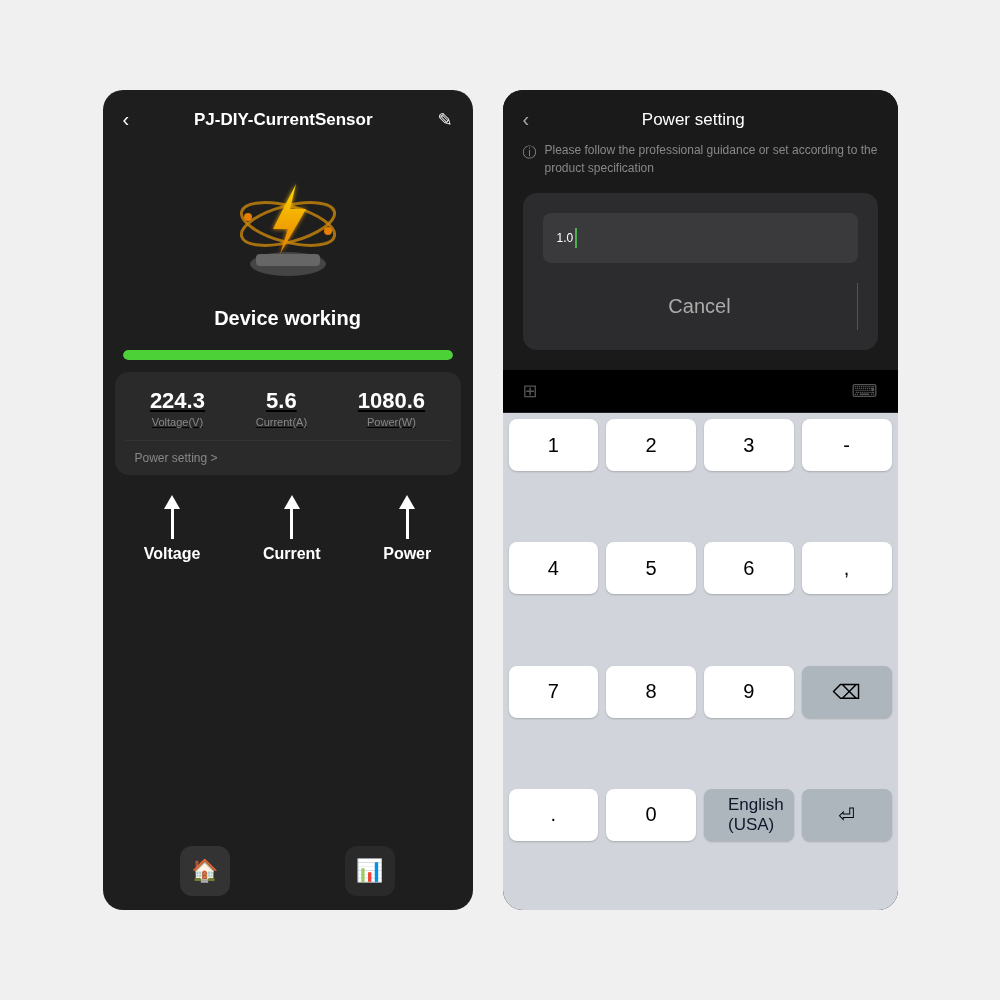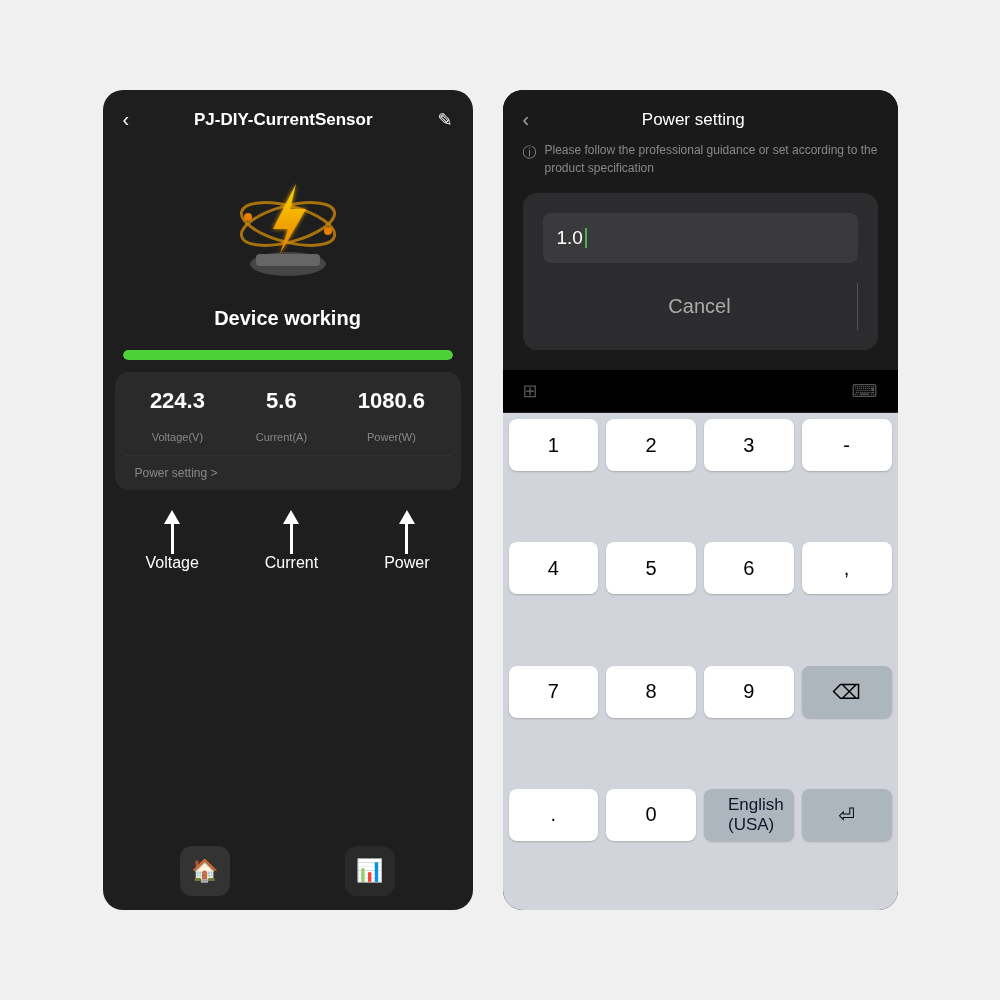--- a/index.html
+++ b/index.html
@@ -98,36 +98,37 @@
       border-radius: 14px;
       padding: 16px 10px 10px;
     }
 
     .metrics-row {
       display: flex;
       justify-content: space-around;
       border-bottom: 1px solid #333;
       padding-bottom: 12px;
       margin-bottom: 10px;
+      text-decoration: underline;
     }
 
     .metric-item {
       text-align: center;
     }
 
     .metric-value {
       color: #fff;
       font-size: 22px;
       font-weight: 700;
     }
 
     .metric-label {
       color: #888;
       font-size: 11px;
-      margin-top: 17px;
+      margin-top: 2px;
     }
 
     .power-setting-link {
       color: #888;
       font-size: 12px;
       text-align: left;
       padding: 0 10px;
       cursor: pointer;
     }
 
@@ -153,21 +154,22 @@
 
     .arrow-col {
       display: flex;
       flex-direction: column;
       align-items: center;
     }
 
     .arrow-col-label {
       color: #fff;
       font-size: 16px;
-      font-weight: 400;
+      font-weight: 700;
+      margin-top: 6px;
     }
 
     .bottom-nav {
       display: flex;
       justify-content: space-around;
       padding: 14px 20px;
       margin-top: auto;
     }
 
     .nav-btn {
@@ -264,21 +266,21 @@
       border-radius: 8px;
       padding: 12px 14px;
       margin-bottom: 20px;
       min-height: 50px;
       display: flex;
       align-items: center;
     }
 
     .modal-input-text {
       color: #fff;
-      font-size: 19px;
+      font-size: 12px;
     }
 
     .cursor {
       display: inline-block;
       width: 2px;
       height: 20px;
       background: #4CAF50;
       margin-left: 2px;
       vertical-align: middle;
     }

